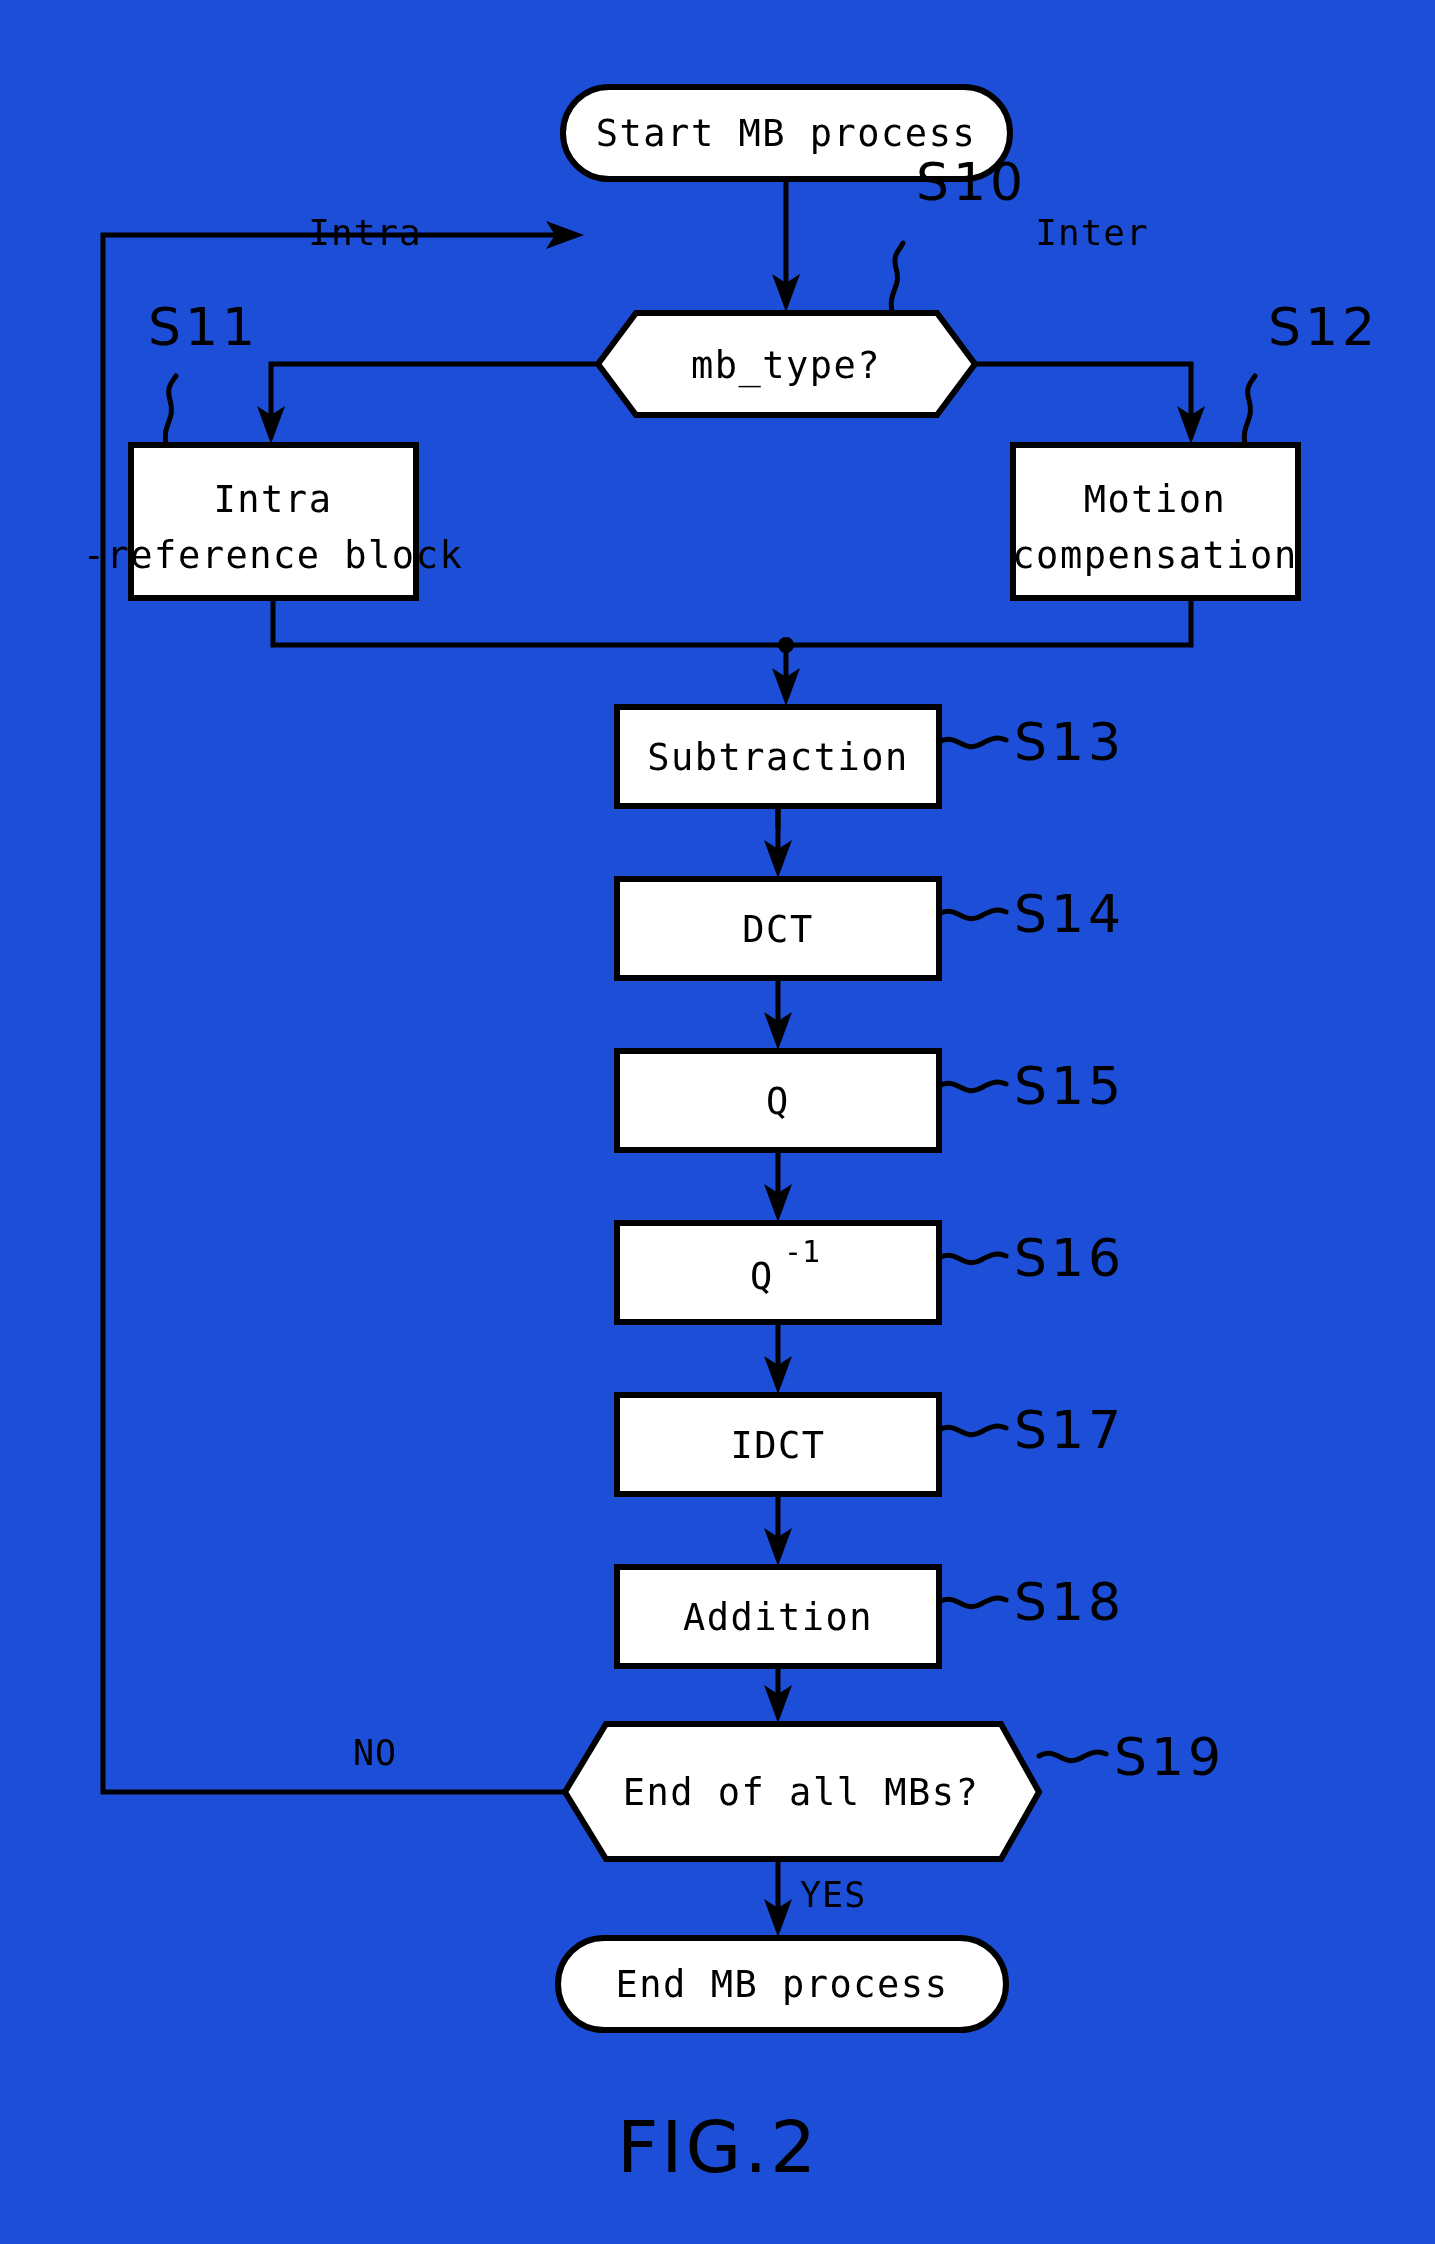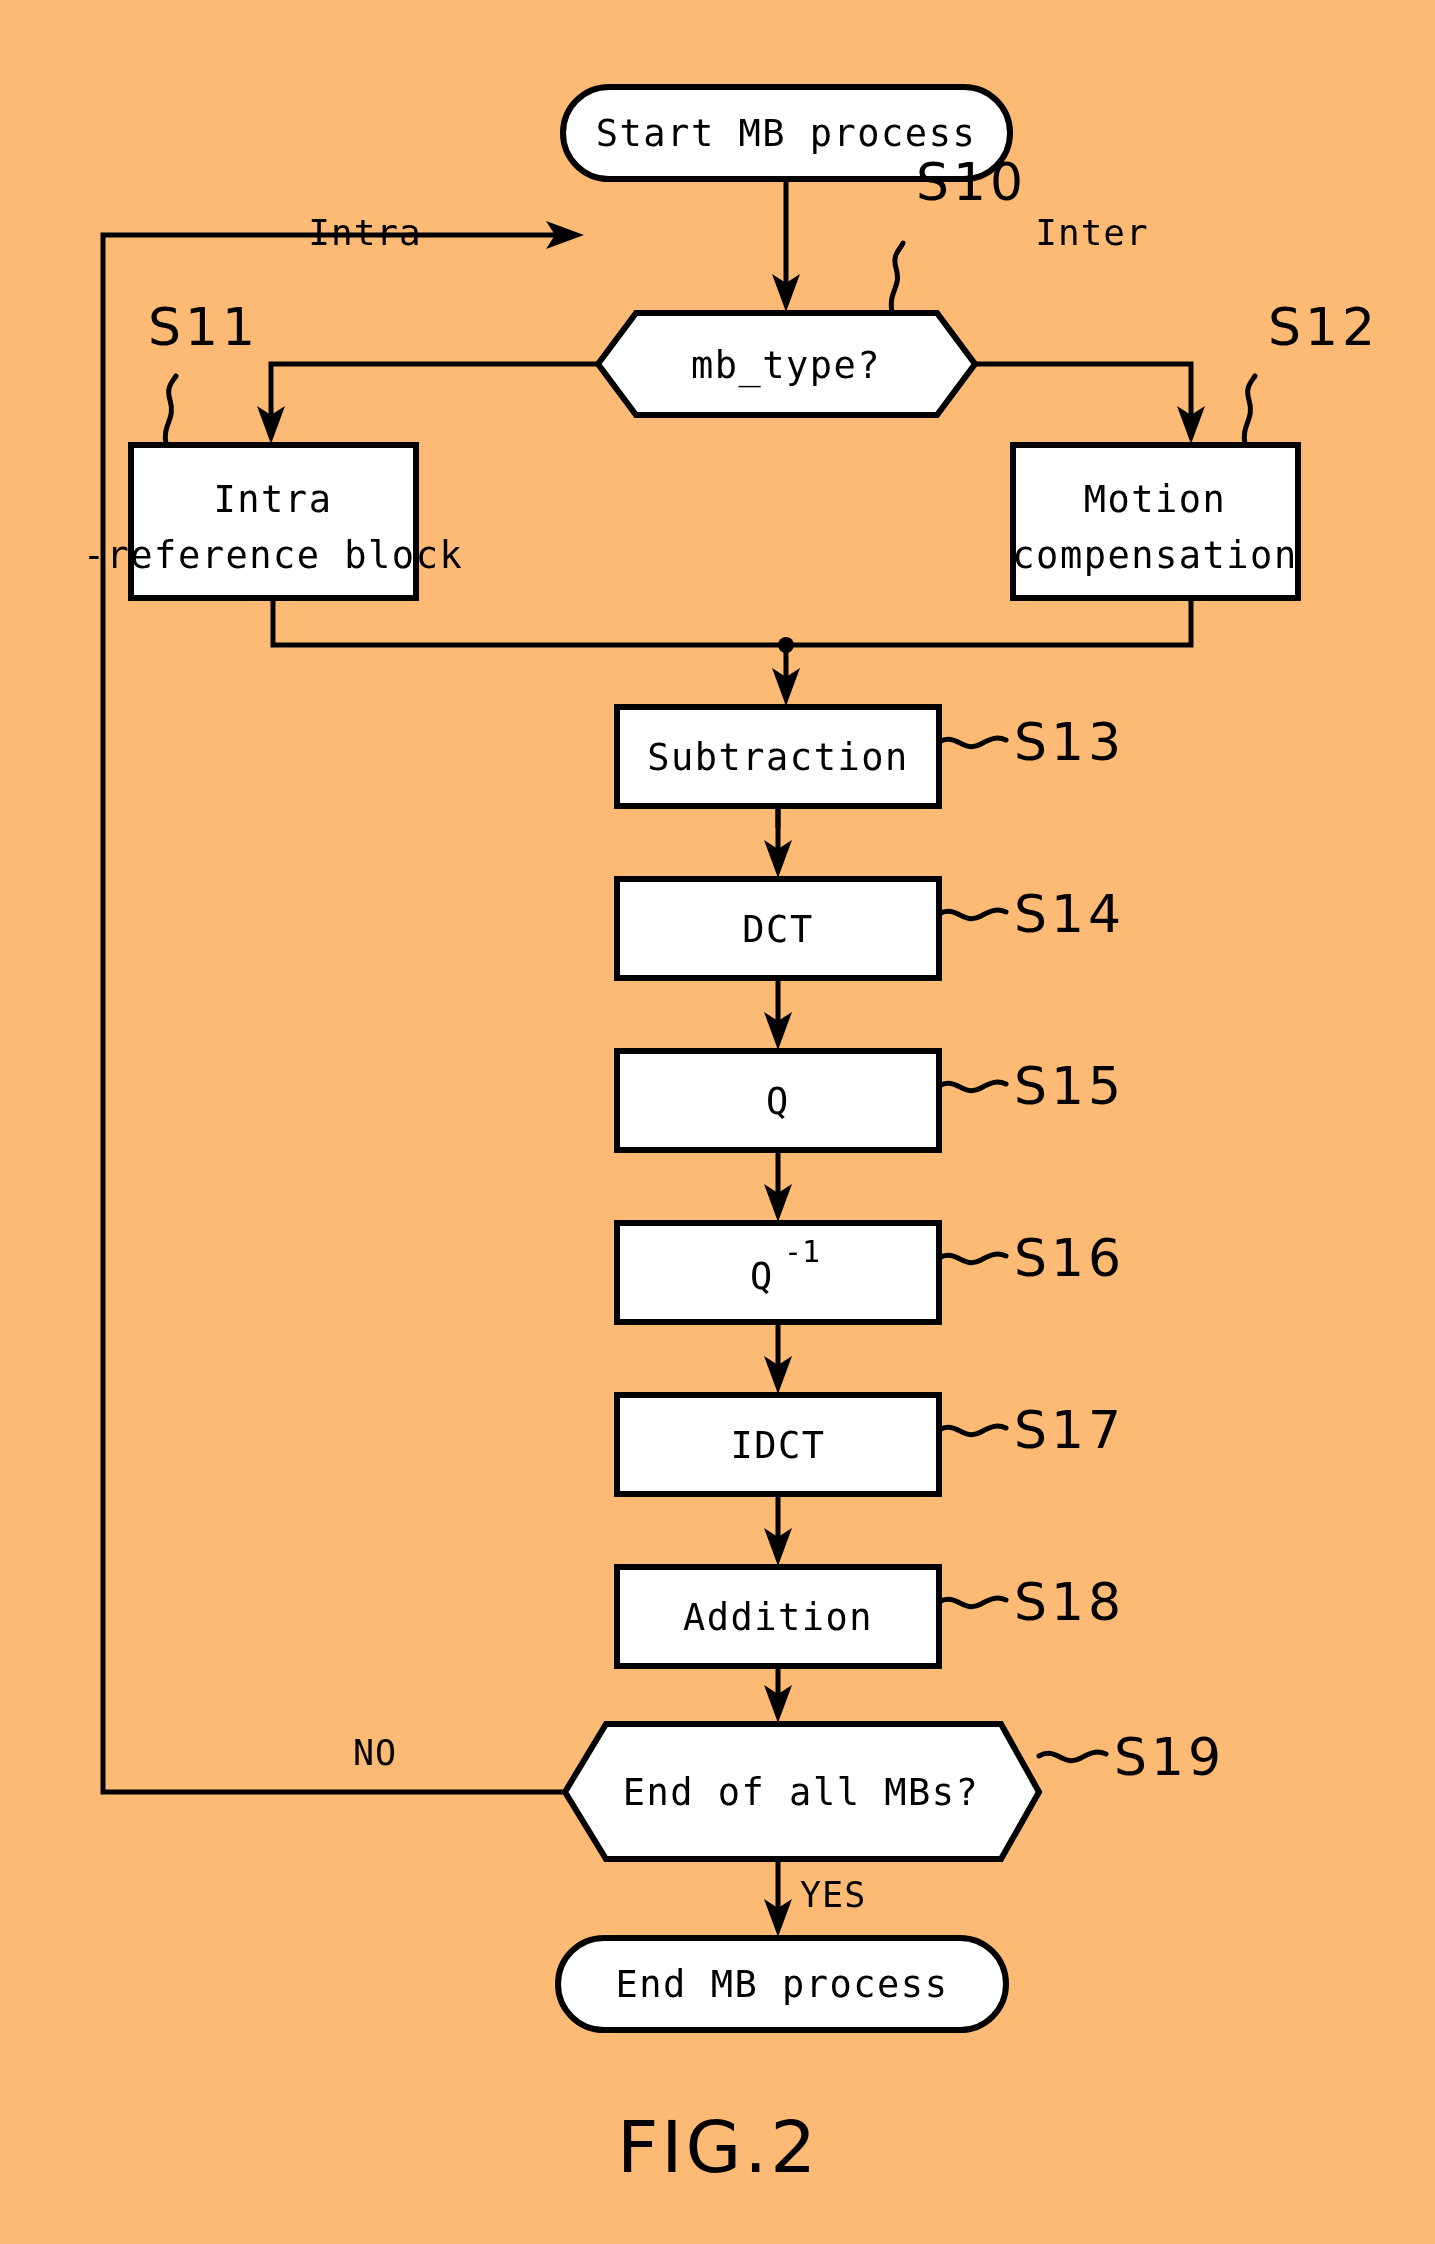--- a/index.html
+++ b/index.html
@@ -8,21 +8,21 @@
     padding: 0;
     background: #ffffff;
   }
   body {
     font-family: "DejaVu Sans Mono", monospace;
   }
   #figure-root {
     position: relative;
     width: 1435px;
     height: 2244px;
-    background: #fdba74;
+    background: #1d4ed8;
     overflow: hidden;
   }
   svg#flow {
     display: block;
     width: 1435px;
     height: 2244px;
   }
   .shape {
     fill: #ffffff;
     stroke: #000000;

